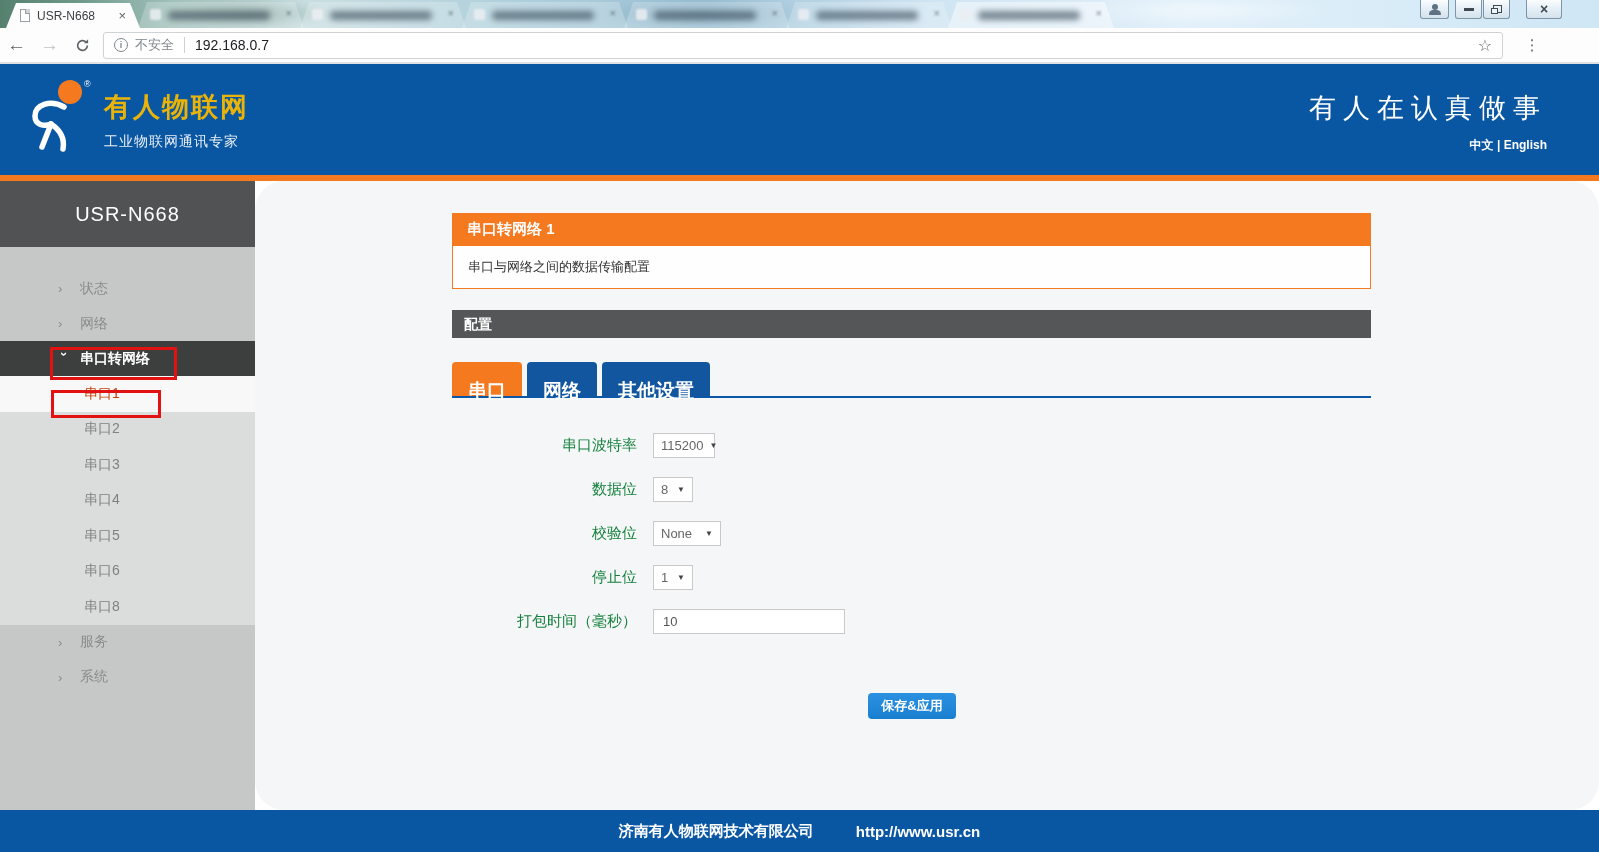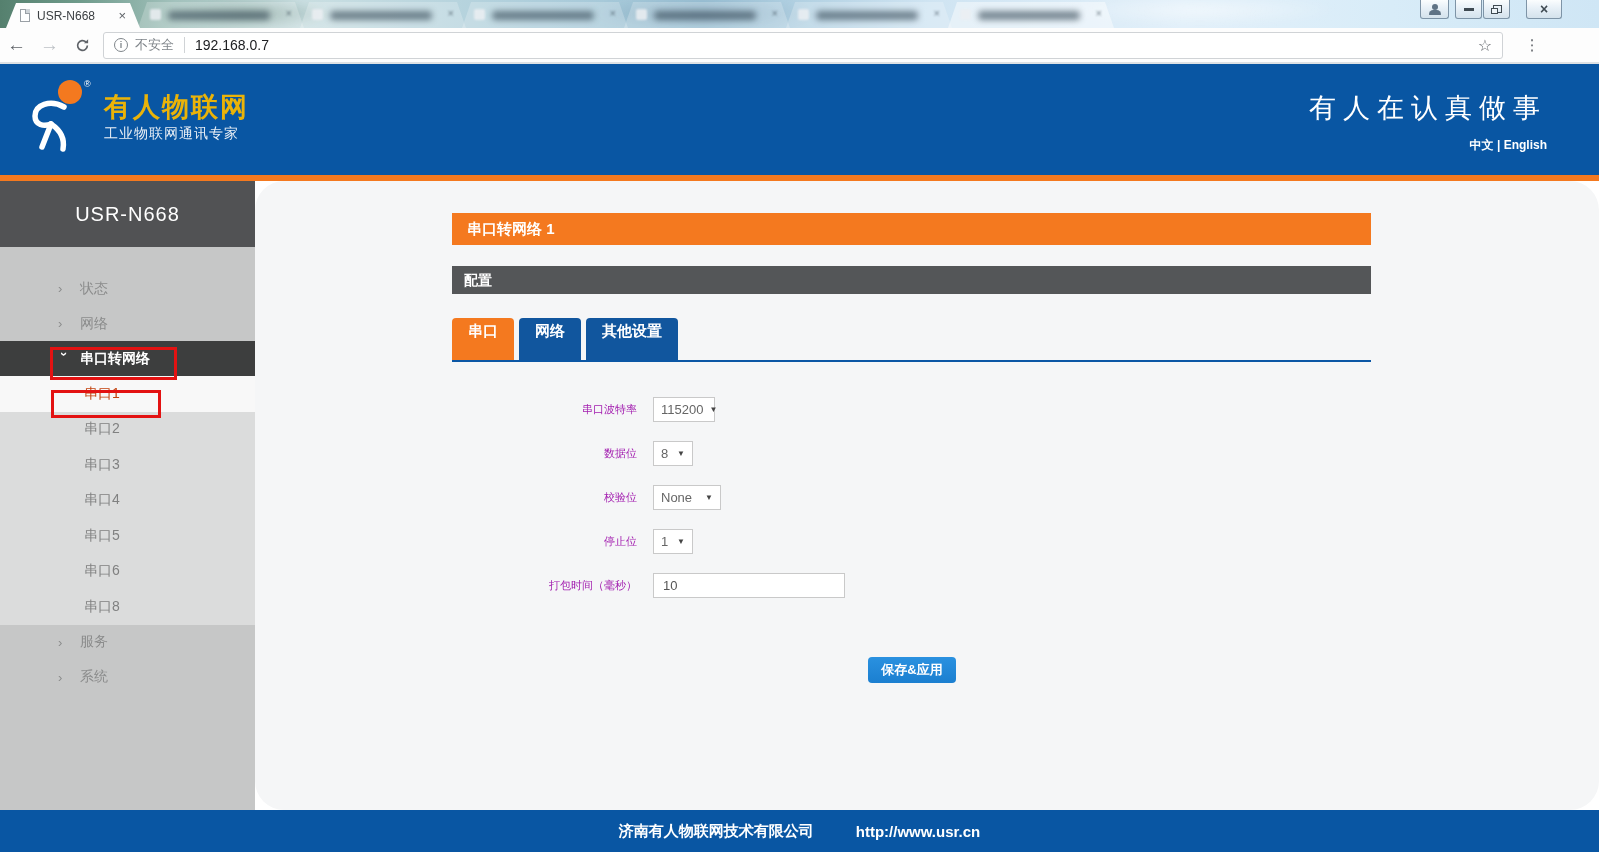--- a/index.html
+++ b/index.html
@@ -60,21 +60,21 @@
   .omni-url { color:#202124; font-size:14px; flex:1 1 auto; }
   .star { color:#5f6368; font-size:16px; cursor:pointer; }
   .dots { color:#5f6368; font-size:15px; margin-left:14px; width:30px; text-align:center; cursor:pointer; letter-spacing:0; }
   .chrome-divider { height:2px; background:#dde1e4; }
 
   
   .site-header { position:relative; height:111px; background:#0956a3; }
   .logo-wrap { position:absolute; left:26px; top:13px; display:flex; }
   .brand-block { margin-left:10px; margin-top:12px; }
   .brand-title { color:#eab308; font-size:27px; font-weight:bold; letter-spacing:2px; }
-  .brand-sub { color:#e8eef5; font-size:14px; letter-spacing:1px; }
+  .brand-sub { color:#e8eef5; font-size:14px; margin-top:8px; letter-spacing:1px; }
   .slogan { position:absolute; right:52px; top:26px; color:#fff; font-size:27px; letter-spacing:7px; }
   .lang { position:absolute; right:52px; top:73px; color:#fff; font-size:12px; font-weight:bold; }
   .lang span { cursor:pointer; }
   .orange-stripe { height:6px; background:#f4791f; }
 
   .body-wrap { display:flex; height:629px; }
 
   
   .sidebar { position:relative; flex:0 0 255px; background:#c6c7c7; }
   .side-title { height:66px; background:#515254; color:#fff; font-size:20px;
@@ -96,26 +96,26 @@
   
   .content { flex:1 1 auto; background:#f5f6f7;border-radius:29px; }
   .panel { width:919px; margin-left:197px; }
   .panel-title { margin-top:32px; height:32px; background:#f4791f; color:#fff; font-size:15px;
     font-weight:bold; line-height:32px; padding-left:15px; }
   .panel-desc { height:44px; border:1px solid #f4791f; background:#fefefe; color:#333;
     font-size:13px; display:flex; align-items:center; padding-left:15px; }
   .section-bar { margin-top:21px; height:28px; background:#545658; color:#fff; font-size:14px;
     font-weight:bold; line-height:28px; padding-left:12px; }
   .tabs { margin-top:24px; display:flex; gap:5px; border-bottom:2px solid #0b57a5; }
-  .tab { height:42px; line-height:26px; padding:0 16px; font-size:15px; font-weight:bold;
+  .tab { height:34px; line-height:26px; padding:16px 16px; font-size:19px; font-weight:bold;
     color:#fff; background:#11569e; border-radius:4px 4px 0 0; cursor:pointer; }
   .tab.active { background:#f4791f; }
   .form { margin-top:35px; }
   .frow { display:flex; align-items:center; margin-bottom:19px; }
-  .flabel { width:185px; text-align:right; font-size:11px; color:#a21caf; margin-right:16px; flex:0 0 185px; }
+  .flabel { width:185px; text-align:right; font-size:15px; color:#15803d; margin-right:16px; flex:0 0 185px; }
   .fselect { height:25px; border:1px solid #c9c9c9; background:#fff; display:flex; align-items:center;
     justify-content:space-between; padding:0 7px; color:#666; font-size:13px; cursor:pointer; }
   .caret { font-size:8px; color:#444; margin-left:6px; }
   .s1{width:62px}.s2{width:40px}.s3{width:68px}.s4{width:40px}
   .ftext { width:192px; height:25px; border:1px solid #c9c9c9; padding:0 9px; font-size:13px;
     color:#555; font-family:"Liberation Sans",sans-serif; outline:none; }
   .save-btn { margin-top:40px; margin-left:416px; width:88px; height:26px; border:none; border-radius:4px;
     background:linear-gradient(#2a91e0,#1b7fd0); color:#fff; font-size:13px; font-weight:bold;
     font-family:"Liberation Sans",sans-serif; cursor:pointer; }
 
@@ -270,20 +270,21 @@
         <span>系统</span>
       </div>
     </div>
     <div class="anno anno1"></div>
     <div class="anno anno2"></div>
   </div>
 
   <div class="content">
     <div class="panel">
       <div class="panel-title">串口转网络 1</div>
+      <div class="panel-desc">串口与网络之间的数据传输配置</div>
       <div class="section-bar">配置</div>
       <div class="tabs">
         <span class="tab active">串口</span>
         <span class="tab">网络</span>
         <span class="tab">其他设置</span>
       </div>
 
       <div class="form">
         <div class="frow">
           <span class="flabel">串口波特率</span>

